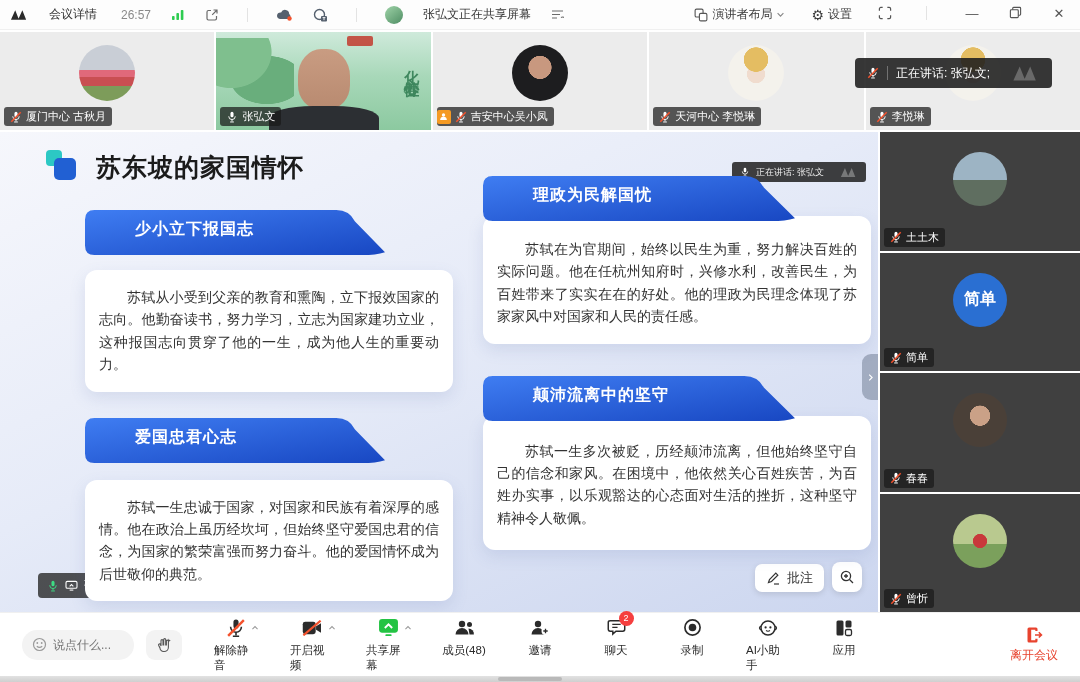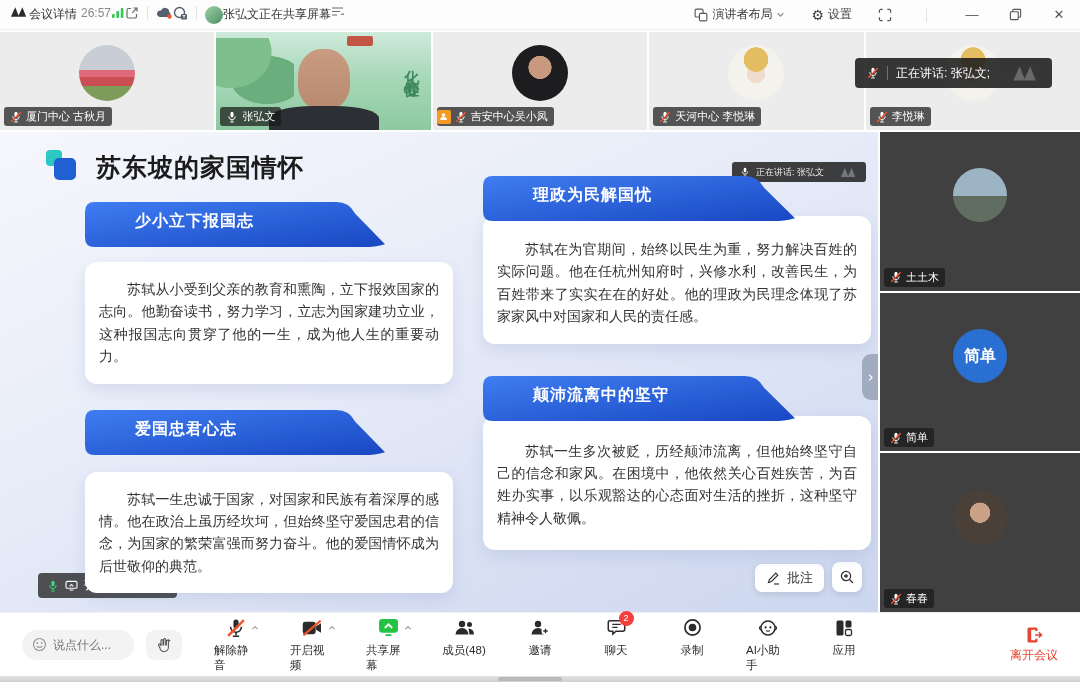--- a/index.html
+++ b/index.html
@@ -3,25 +3,25 @@
 <meta charset="utf-8">
 <style>
   *{box-sizing:border-box;margin:0;padding:0}
   html,body{width:1080px;height:682px;overflow:hidden}
   body{font-family:"Liberation Sans","DejaVu Sans",sans-serif;background:#fff;color:#333;position:relative}
   .ic{display:inline-block;vertical-align:middle}
   svg{display:block}
 
   
   .titlebar{height:30px;display:flex;align-items:center;padding:0 10px;background:#fdfdfd;font-size:12px;color:#333;border-bottom:1px solid #f0f0f0}
-  .titlebar .grp{display:flex;align-items:flex-start;gap:0}
+  .titlebar .grp{display:flex;align-items:center;gap:20px}
   .tb-sep{width:1px;height:14px;background:#e3e3e3;margin:0 8px}
   .tb-time{color:#8a8a8a;margin-left:4px}
   .tb-avatar{width:18px;height:18px;border-radius:50%;background:linear-gradient(140deg,#9fd3a8,#4e8d63)}
-  .tb-right{margin-left:auto;display:flex;align-items:center;gap:26px}
+  .tb-right{margin-left:auto;display:flex;align-items:flex-start;gap:26px}
   .tb-btn{display:flex;align-items:center;gap:4px;color:#3c3c3c;cursor:default}
   .winbtn{width:22px;text-align:center;color:#555;font-size:13px}
   .gear{font-size:14px;line-height:1}
 
   
   .strip{height:102px;background:#fff;display:flex;gap:2px;padding:2px 0;position:relative}
   .tile{flex:1;position:relative;background:#ececec;overflow:hidden}
   .tile .avatar{position:absolute;left:50%;top:42%;transform:translate(-50%,-50%);width:56px;height:56px;border-radius:50%}
   .name-pill{position:absolute;left:4px;bottom:4px;display:flex;align-items:center;gap:4px;background:rgba(25,25,25,.72);color:#fff;font-size:11px;padding:2px 6px;border-radius:3px;max-width:94%;white-space:nowrap}
   .micwrap{position:relative;width:12px;height:12px;flex:none}
@@ -70,21 +70,21 @@
   .slide-grid{display:flex;gap:30px;padding:4px 0 0 85px}
   .colL{width:368px}
   .colR{width:388px;margin-top:-12px}
   .banner{position:relative;height:46px;z-index:2}
   .banner svg{position:absolute;inset:0;width:100%;height:100%}
   .banner span{position:absolute;left:50px;top:9px;color:#fff;font-weight:bold;font-size:16px;letter-spacing:1px}
   .colL .banner{width:300px}
   .colR .banner{width:312px}
   .card{background:#fff;border-radius:12px;box-shadow:0 6px 16px rgba(90,110,170,.15);padding:16px 14px;font-size:14px;line-height:1.6;color:#333;position:relative;z-index:1}
   .card p{text-indent:2em;text-align:justify}
-  .colL .b1{margin-top:14px}.colL .c1{margin-top:14px;min-height:110px}
+  .colL .b1{margin-top:22px}.colL .c1{margin-top:14px;min-height:110px}
   .colL .b2{margin-top:26px}.colL .c2{margin-top:16px;min-height:120px}
   .colR .c1{margin-top:-6px;min-height:126px;padding-top:22px}
   .colR .b2{margin-top:32px}.colR .c2{margin-top:-6px;min-height:134px;padding-top:24px}
   .share-pill{position:absolute;left:38px;bottom:14px;display:flex;align-items:center;gap:6px;background:rgba(40,40,40,.8);border-radius:4px;padding:4px 9px;color:#fff;font-size:12px}
   .annot{position:absolute;right:54px;bottom:20px;display:flex;align-items:center;gap:6px;background:#fff;border-radius:7px;padding:5px 11px;font-size:13px;color:#333;box-shadow:0 2px 6px rgba(0,0,0,.12);cursor:pointer}
   .zoombtn{position:absolute;right:16px;bottom:20px;width:30px;height:30px;border-radius:8px;background:#fff;box-shadow:0 2px 6px rgba(0,0,0,.12);display:flex;align-items:center;justify-content:center;cursor:pointer}
   .next-tab{position:absolute;right:0;top:222px;width:16px;height:46px;background:rgba(125,136,158,.6);border-radius:9px 0 0 9px;display:flex;align-items:center;justify-content:center;cursor:pointer}
 
   
   .toolbar{height:64px;background:#fff;border-top:1px solid #f0f0f0;display:flex;align-items:center;padding:0 22px;position:relative}
@@ -430,20 +430,34 @@
             <svg style="color:#fff">
               <use href="#i-mic"></use>
             </svg>
             <svg>
               <use href="#i-slash"></use>
             </svg>
           </span>
         <span>春春</span>
       </div>
     </div>
+    <div class="sb-tile">
+      <div class="avatar s4"></div>
+      <div class="name-pill">
+        <span class="micwrap">
+            <svg style="color:#fff">
+              <use href="#i-mic"></use>
+            </svg>
+            <svg>
+              <use href="#i-slash"></use>
+            </svg>
+          </span>
+        <span>曾忻</span>
+      </div>
+    </div>
   </div>
 </div>
 
 <div class="toolbar">
   <div class="chat-pill">
     <svg width="15" height="15" viewBox="0 0 15 15">
       <circle cx="7.5" cy="7.5" r="6" fill="none" stroke="#9a9a9a" stroke-width="1.2"></circle>
       <circle cx="5.3" cy="6" r=".9" fill="#9a9a9a"></circle>
         <circle cx="9.7" cy="6" r=".9" fill="#9a9a9a"></circle>
       <path d="M4.8 9.3q2.7 2.2 5.4 0" fill="none" stroke="#9a9a9a" stroke-width="1.1"></path>

